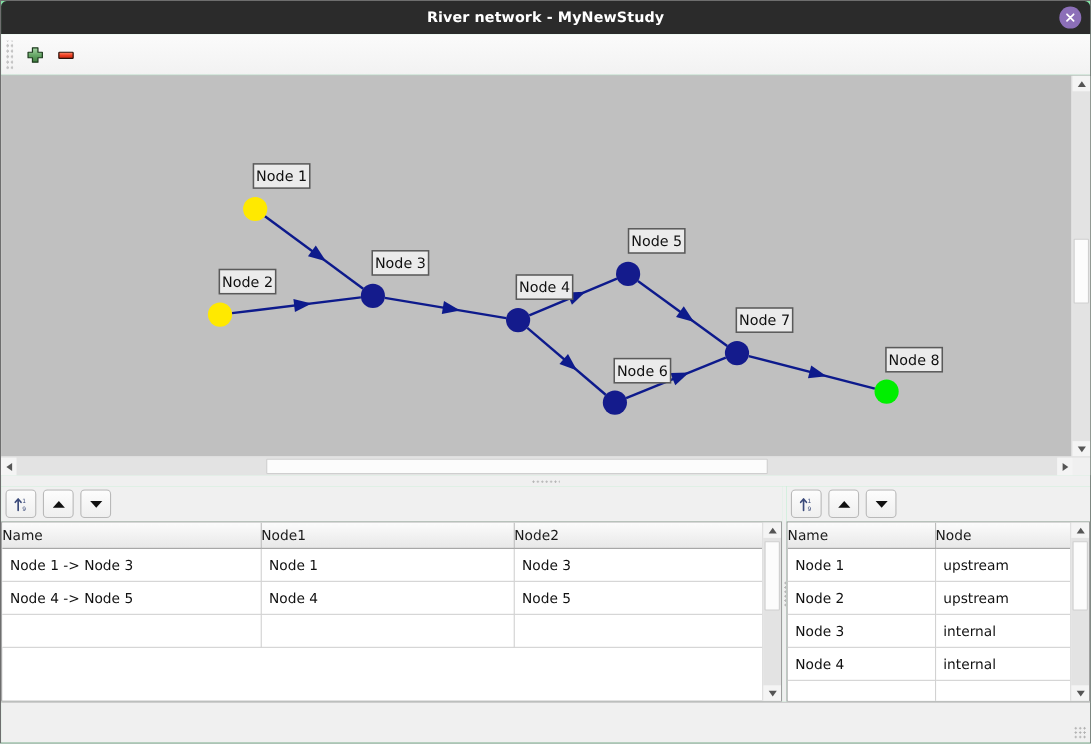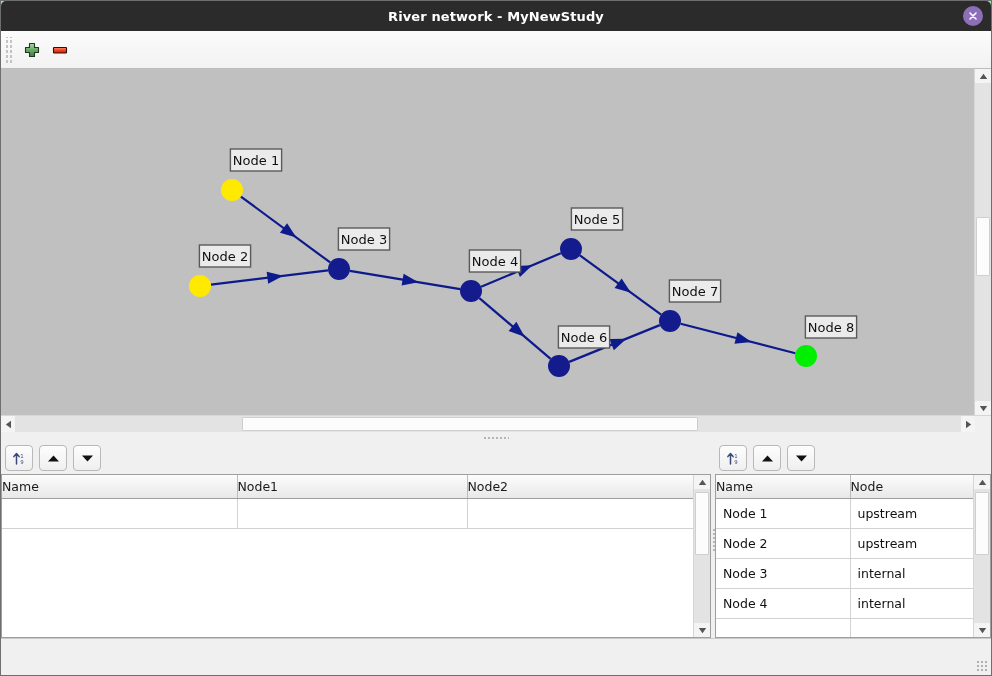--- a/index.html
+++ b/index.html
@@ -461,20 +461,30 @@
             </colgroup>
             <thead>
               <tr>
                 <th>Name</th>
                 <th>Node1</th>
                 <th>Node2</th>
               </tr>
             </thead>
             <tbody id="reaches-body">
                 <tr>
+                  <td>Node 1 -&gt; Node 3</td>
+                  <td>Node 1</td>
+                  <td>Node 3</td>
+                </tr>
+                <tr>
+                  <td>Node 4 -&gt; Node 5</td>
+                  <td>Node 4</td>
+                  <td>Node 5</td>
+                </tr>
+                <tr>
                   <td></td>
                   <td></td>
                   <td></td>
                 </tr>
               </tbody>
           </table>
         </div>
         <div class="tbl-vscroll">
           <div class="sb-arrow">
             <svg width="9" height="7" viewBox="0 0 9 7">

